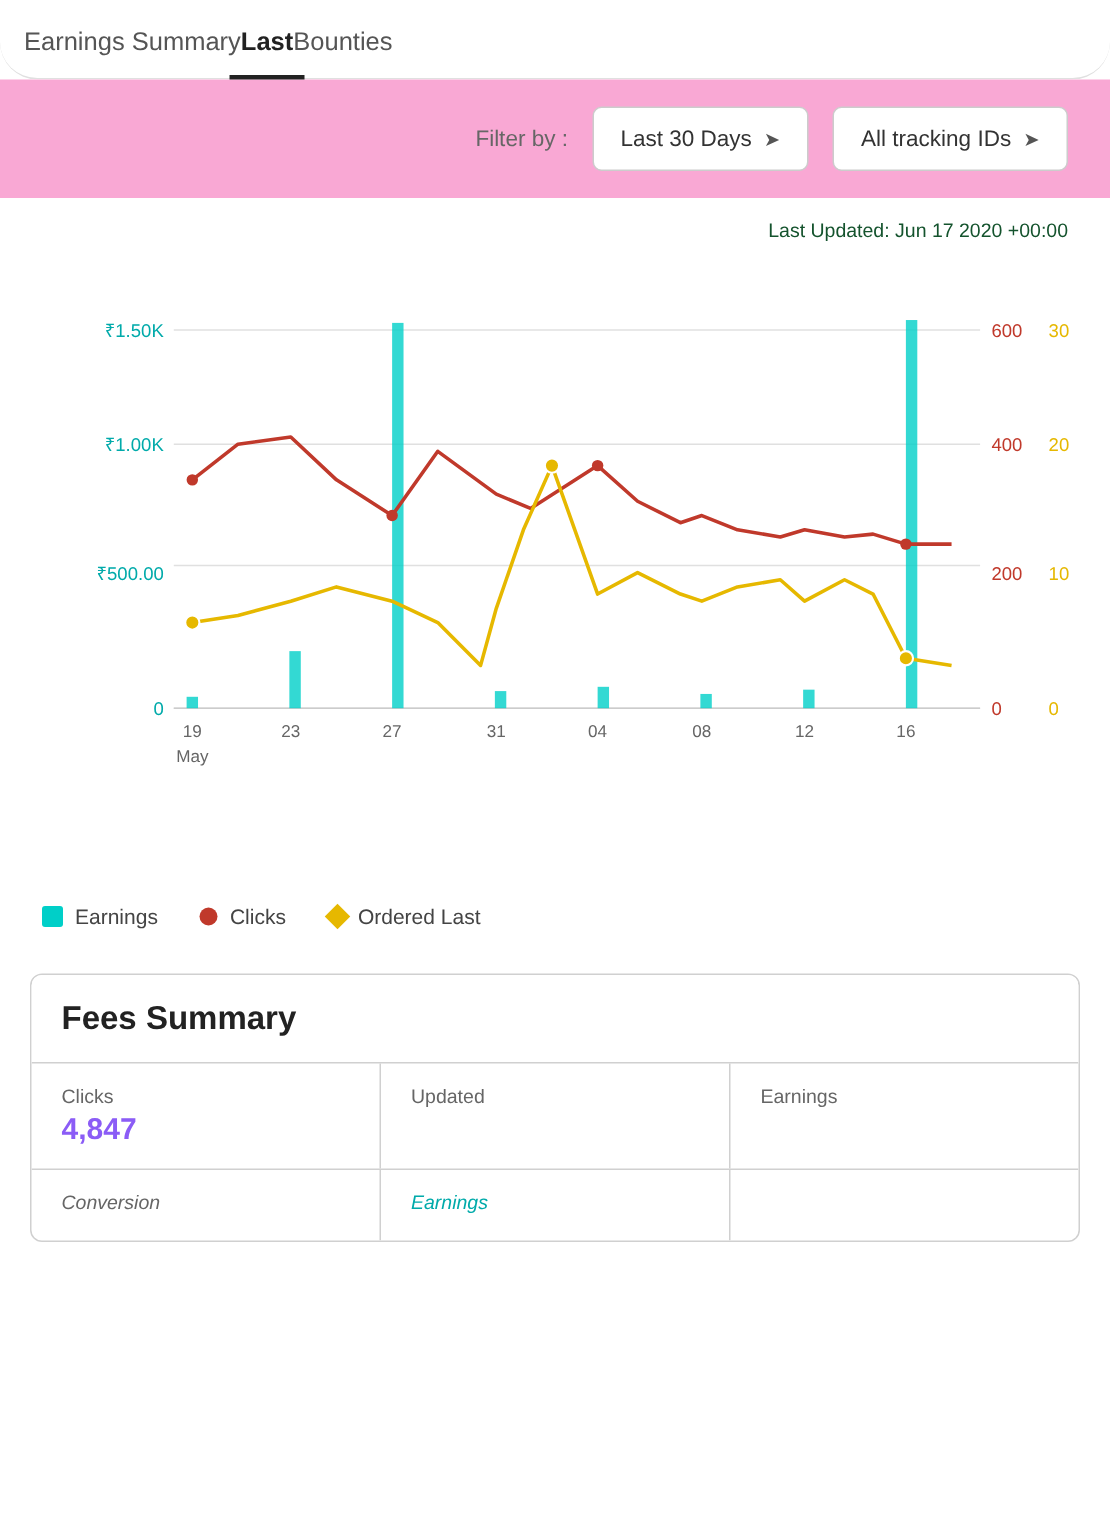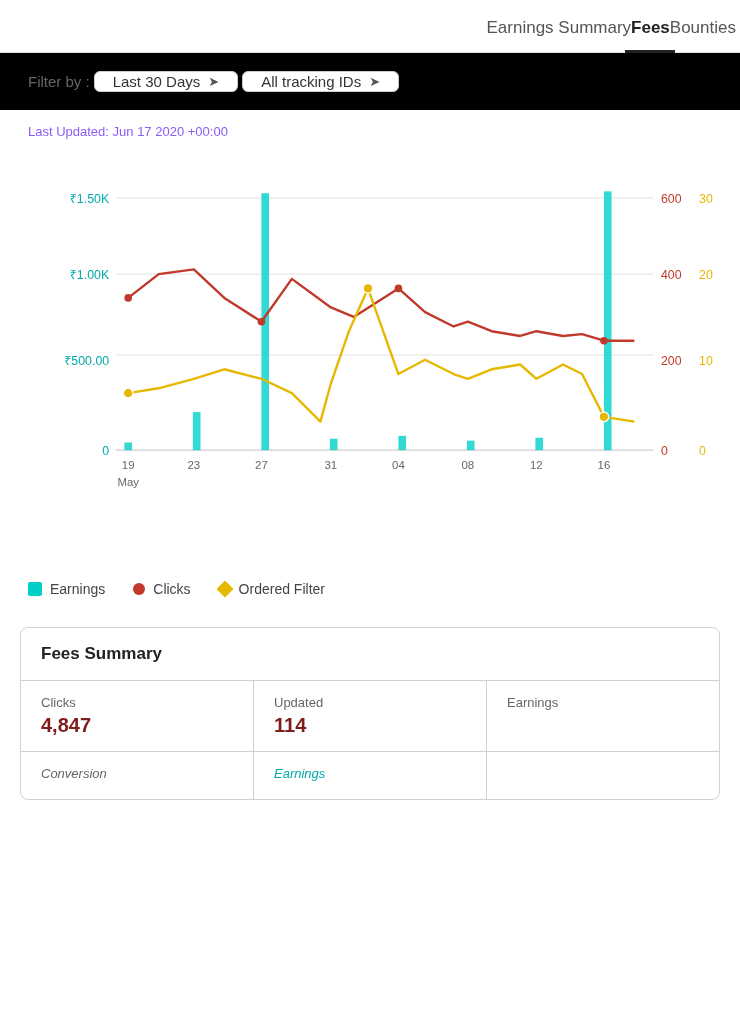--- a/index.html
+++ b/index.html
@@ -7,25 +7,26 @@
       font-family: Arial, sans-serif;
       background: #fff;
       width: 740px;
       min-height: 1024px;
       color: #333;
     }
 
     
     .top-nav {
       display: flex;
-      justify-content: flex-end;
-      align-items: center;
-      padding: 18px 4px 0;
+      justify-content: flex-start;
+      align-items: center;
+      padding: 18px 16px 0;
       border-bottom: 1px solid #e0e0e0;
       background: #fff;
+      border-radius: 25px;
     }
     .nav-item {
       font-size: 17px;
       color: #555;
       padding-bottom: 14px;
       cursor: pointer;
       position: relative;
     }
     .nav-item.active {
       font-weight: bold;
@@ -40,50 +41,51 @@
       width: 50px;
       height: 3px;
       background: #222;
     }
 
     
     .filter-bar {
       display: flex;
       align-items: center;
       padding: 18px 28px;
-      background: #000000;
-      gap: 4px;
+      background: #f9a8d4;
+      gap: 16px;
+      justify-content: flex-end;
     }
     .filter-label {
       font-size: 15px;
       color: #666;
     }
     .filter-btn {
       background: #fff;
       border: 1.5px solid #ccc;
       border-radius: 6px;
-      padding: 1px 18px;
+      padding: 12px 18px;
       font-size: 15px;
       color: #333;
       cursor: pointer;
       display: flex;
       align-items: center;
       gap: 8px;
     }
     .filter-btn .chevron {
       font-size: 13px;
       color: #555;
     }
 
     
     .last-updated {
-      text-align: left;
+      text-align: right;
       padding: 14px 28px 6px;
       font-size: 13px;
-      color: #8b5cf6;
+      color: #14532d;
     }
 
     
     .chart-container {
       padding: 10px 20px 10px 10px;
       position: relative;
       height: 420px;
       margin-left: 44px;
     }
 
@@ -122,21 +124,21 @@
 
     
     .fees-summary-card {
       margin: 10px 20px 20px;
       border: 1px solid #d0d0d0;
       border-radius: 8px;
       overflow: hidden;
     }
     .fees-summary-header {
       padding: 16px 20px;
-      font-size: 17px;
+      font-size: 22px;
       font-weight: bold;
       color: #222;
       border-bottom: 1px solid #d0d0d0;
       background: #fff;
     }
     .fees-summary-row {
       display: flex;
       border-bottom: 1px solid #d0d0d0;
     }
     .fees-summary-row:last-child {
@@ -152,37 +154,37 @@
       border-right: none;
     }
     .cell-label {
       font-size: 13px;
       color: #666;
       margin-bottom: 4px;
     }
     .cell-value {
       font-size: 20px;
       font-weight: bold;
-      color: #7f1d1d;
+      color: #8b5cf6;
     }
     .cell-label.teal {
       color: #00aaaa;
     }
 
     svg.chart {
       width: 100%;
       height: 100%;
     }
   </style>
 </head>
 <body>
 
 <nav class="top-nav">
   <div class="nav-item">Earnings Summary</div>
-  <div class="nav-item active">Fees</div>
+  <div class="nav-item active">Last</div>
   <div class="nav-item">Bounties</div>
 </nav>
 
 <div class="filter-bar">
   <span class="filter-label">Filter by :</span>
   <button class="filter-btn">
     <span>Last 30 Days</span>
     <span class="chevron">➤</span>
   </button>
   <button class="filter-btn">
@@ -257,35 +259,34 @@
   <div class="legend-item">
     <div class="legend-icon-square"></div>
     <span>Earnings</span>
   </div>
   <div class="legend-item">
     <div class="legend-icon-circle"></div>
     <span>Clicks</span>
   </div>
   <div class="legend-item">
     <div class="legend-icon-diamond"></div>
-    <span>Ordered Filter</span>
+    <span>Ordered Last</span>
   </div>
 </div>
 
 <div class="fees-summary-card">
   <div class="fees-summary-header">Fees Summary</div>
 
   <div class="fees-summary-row">
     <div class="fees-summary-cell">
       <div class="cell-label">Clicks</div>
       <div class="cell-value">4,847</div>
     </div>
     <div class="fees-summary-cell">
       <div class="cell-label">Updated</div>
-      <div class="cell-value">114</div>
     </div>
     <div class="fees-summary-cell">
       <div class="cell-label">Earnings</div>
     </div>
   </div>
 
   <div class="fees-summary-row">
     <div class="fees-summary-cell">
       <div class="cell-label">Conversion</div>
     </div>

